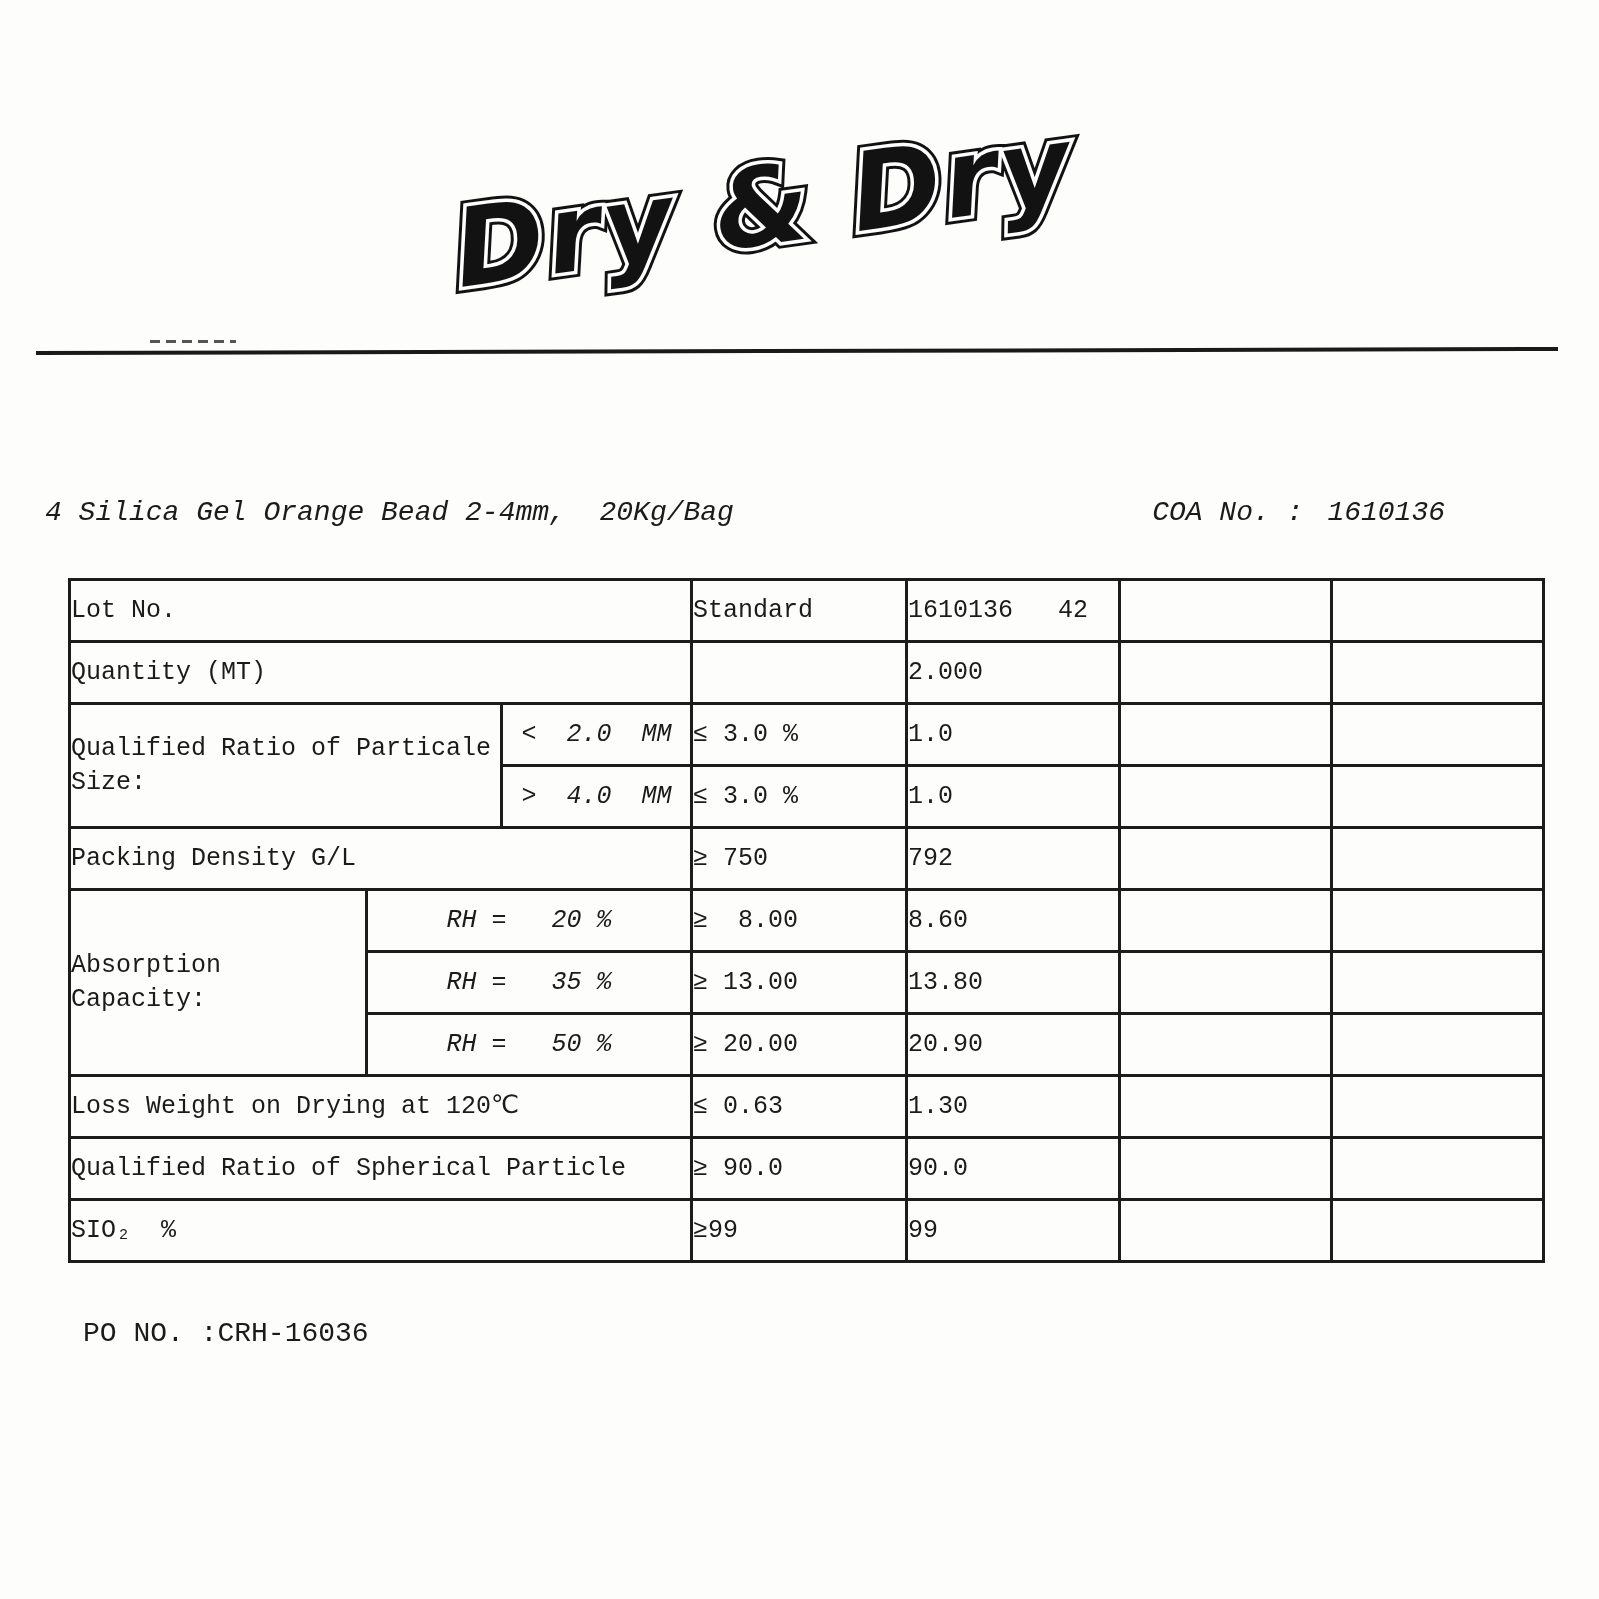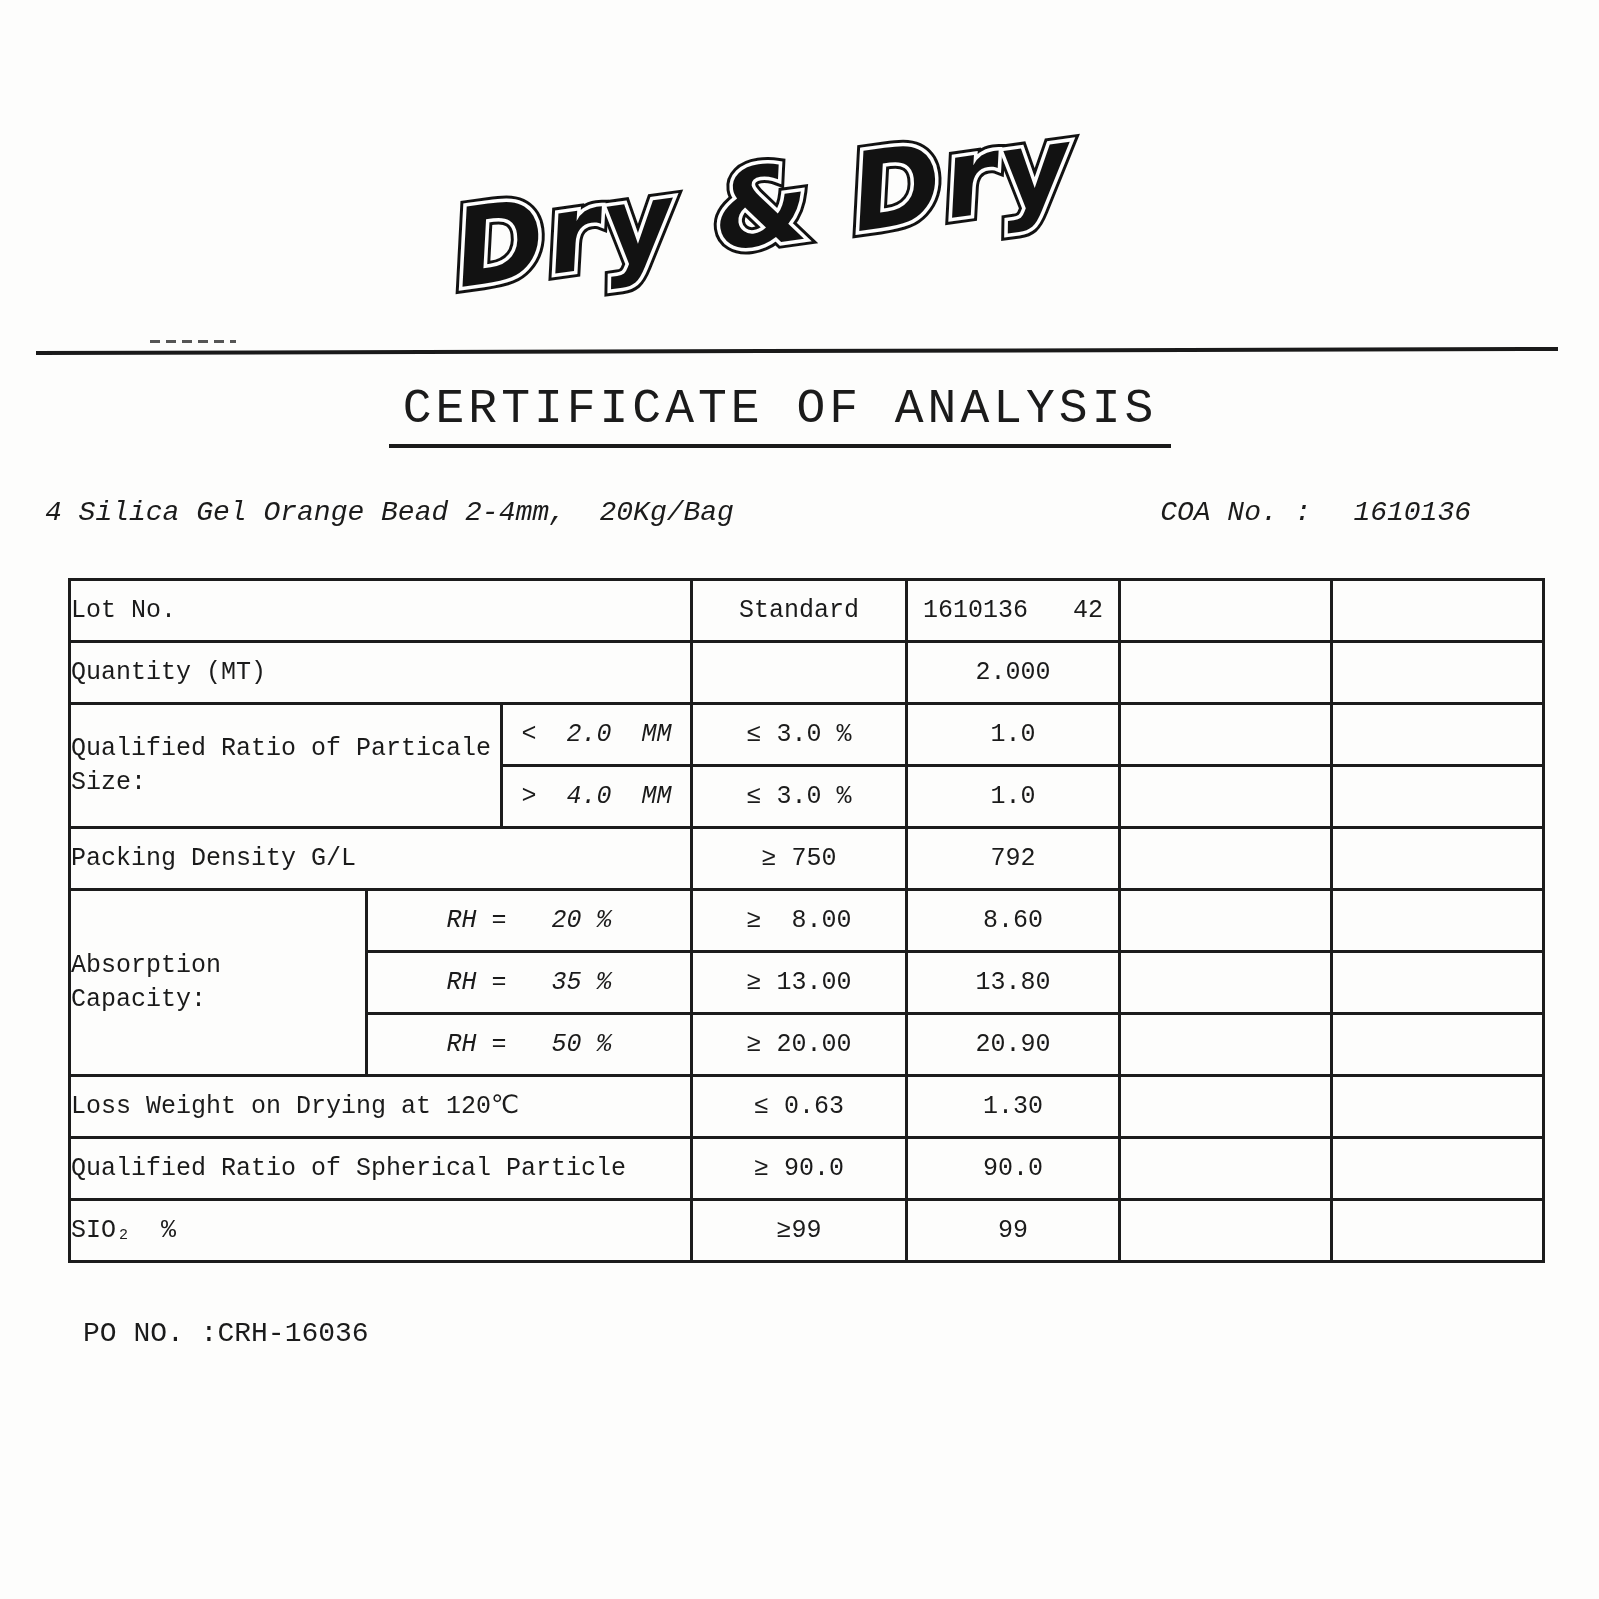--- a/index.html
+++ b/index.html
@@ -54,40 +54,40 @@
     border-bottom:4px solid #1a1a1a;
     white-space:pre;
   }
 
   
   .meta-row {
     position:absolute; top:497px; left:45px; right:40px;
     display:flex; justify-content:space-between; align-items:baseline;
     font-size:28px; white-space:pre;font-style:italic;
   }
-  .coa-group { display:flex; gap:42px; margin-right:88px; }
+  .coa-group { display:flex; gap:24px; margin-right:114px; }
 
   
   table.coa {
     position:absolute; top:578px; left:68px;
     width:1474px;
     border-collapse:collapse; table-layout:fixed;border-radius:14px;
   }
   table.coa td {
     border:3px solid #1c1c1c;
     font-size:25px;
     padding:0;
     white-space:pre-wrap;
     vertical-align:middle;
     overflow:hidden;
   }
   table.coa tr { height:62px; }
   td.lbl  { text-align:left; padding-left:10px; line-height:1.35; }
   td.sub  { text-align:center; padding-left:20px;font-style:italic; }
-  td.ctr  { text-align:center; }
+  td.ctr  { text-align:left; }
 
   
   .po-line {
     position:absolute; top:1318px; left:83px;
     font-size:28px; white-space:pre;
   }
 </style>
 </head>
 <body>
 
@@ -95,23 +95,20 @@
 
   <div class="logo-wrap">
     <span class="logo-layer logo-outer">Dry &amp; Dry</span>
     <span class="logo-layer logo-inner">Dry &amp; Dry</span>
     <span class="logo-layer logo-fill">Dry &amp; Dry</span>
   </div>
 
   <div class="scan-artifact"></div>
   <div class="header-rule"></div>
 
-  <div class="title-wrap">
-    <span class="title-text">CERTIFICATE OF ANALYSIS</span>
-  </div>
 
   <div class="meta-row">
     <span>4 Silica Gel Orange Bead 2-4mm,  20Kg/Bag</span>
     <span class="coa-group">
       <span>COA No. :</span>
       <span>1610136</span>
     </span>
   </div>
 
   <table class="coa">

